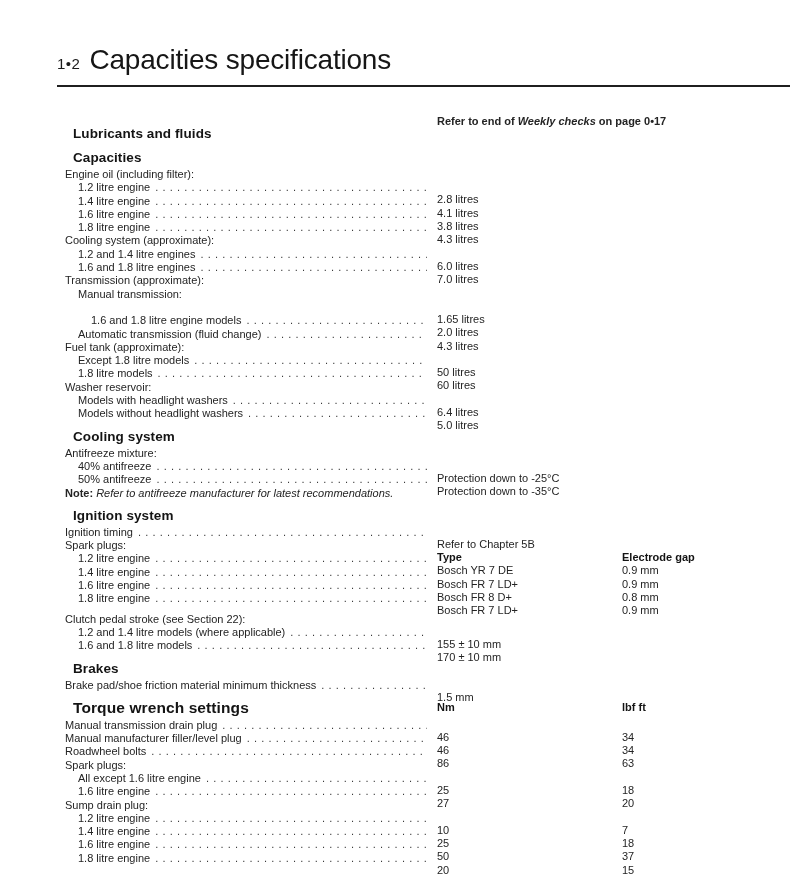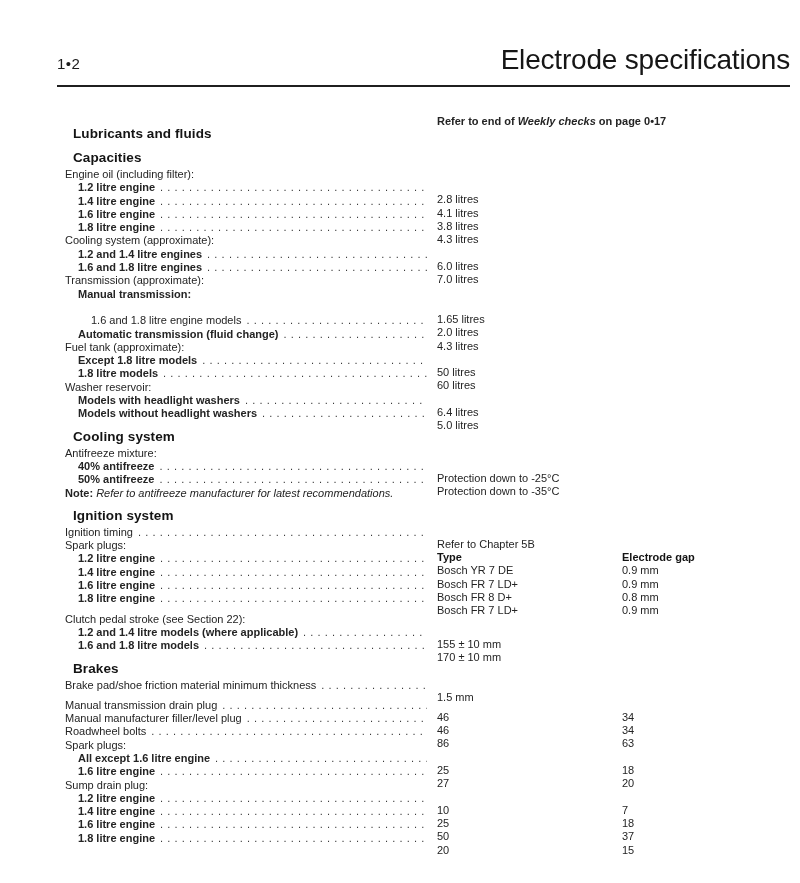--- a/index.html
+++ b/index.html
@@ -10,21 +10,20 @@
     width: 800px; height: 883px;
     overflow: hidden;
     font-family: "Liberation Sans", sans-serif;
     color: #242424;
   }
   .doc-header {
     margin: 44px 10px 4px 57px;
     display: flex;
     align-items: baseline;
     gap: 9px;
-    justify-content: space-between;
   }
   .page-number {
     font-size: 15px;
     color: #1c1c1c;
     letter-spacing: 0.5px;
   }
   .doc-title {
     font-size: 28px;
     font-weight: 400;
     letter-spacing: -0.2px;
@@ -80,21 +79,21 @@
     height: 13.3px;
     line-height: 13.3px;
     font-size: 11px;
   }
   .row-inner {
     display: flex;
     align-items: flex-start;
     width: 368px;
   }
   .row-label { white-space: nowrap; }
-  .indent-1 .row-label { padding-left: 13px; font-weight: bold; }
+  .indent-1 .row-label { padding-left: 13px; }
   .indent-2 .row-label { padding-left: 26px; }
   .row-label b { font-weight: 700; }
   .row-label i { font-style: italic; }
   .leader {
     flex: 1 1 auto;
     overflow: hidden;
     white-space: nowrap;
     margin: 0 6px 0 5px;
   }
   .leader.dots::before {
@@ -108,21 +107,21 @@
   }
   .val.col1 { left: 372px; }
   .val.col2 { left: 557px; text-align: right; }
   .val.bold { font-weight: 700; color: #141414; }
 </style>
 </head>
 <body>
 
 <div class="doc-header" data-name="page-header">
   <span class="page-number" data-name="page-number">1•2</span>
-  <h1 class="doc-title" data-name="page-title">Electrode specifications</h1>
+  <h1 class="doc-title" data-name="page-title">Capacities specifications</h1>
 </div>
 <hr class="rule" data-name="header-rule">
 
 <main class="content" data-name="sections">
   <section class="spec-section" data-name="section-lubricants-and-fluids">
     <div class="section-heading-row" data-name="section-heading-row">
       <h2 class="section-heading" data-name="section-heading">Lubricants and fluids</h2>
       <span class="heading-note" data-name="section-heading-note"><span data-name="heading-note-text">Refer to end of </span><i data-name="heading-note-italic">Weekly checks</i><span data-name="heading-note-text"> on page 0•17</span></span>
       
       
@@ -396,20 +395,26 @@
           <span class="row-inner" data-name="spec-row-inner">
             <span class="row-label" data-name="spec-label">Brake pad/shoe friction material minimum thickness</span>
             <span class="leader dots" data-name="dot-leader"></span>
           </span>
           <span class="val col1" data-name="spec-value">1.5 mm</span>
         </div>
       </div>
   </section>
 
   <section class="spec-section" data-name="section-torque-wrench-settings">
+    <div class="section-heading-row" data-name="section-heading-row">
+      <h2 class="section-heading" data-name="section-heading">Torque wrench settings</h2>
+      
+      <span class="col-header col1" data-name="column-header-1">Nm</span>
+      <span class="col-header col2" data-name="column-header-2">lbf ft</span>
+    </div>
     <div class="rows" data-name="section-rows">
         <div class="spec-row indent-0" data-name="spec-row">
           <span class="row-inner" data-name="spec-row-inner">
             <span class="row-label" data-name="spec-label">Manual transmission drain plug</span>
             <span class="leader dots" data-name="dot-leader"></span>
           </span>
           <span class="val col1" data-name="spec-value">46</span>
           <span class="val col2" data-name="spec-value-2">34</span>
         </div>
         <div class="spec-row indent-0" data-name="spec-row">

